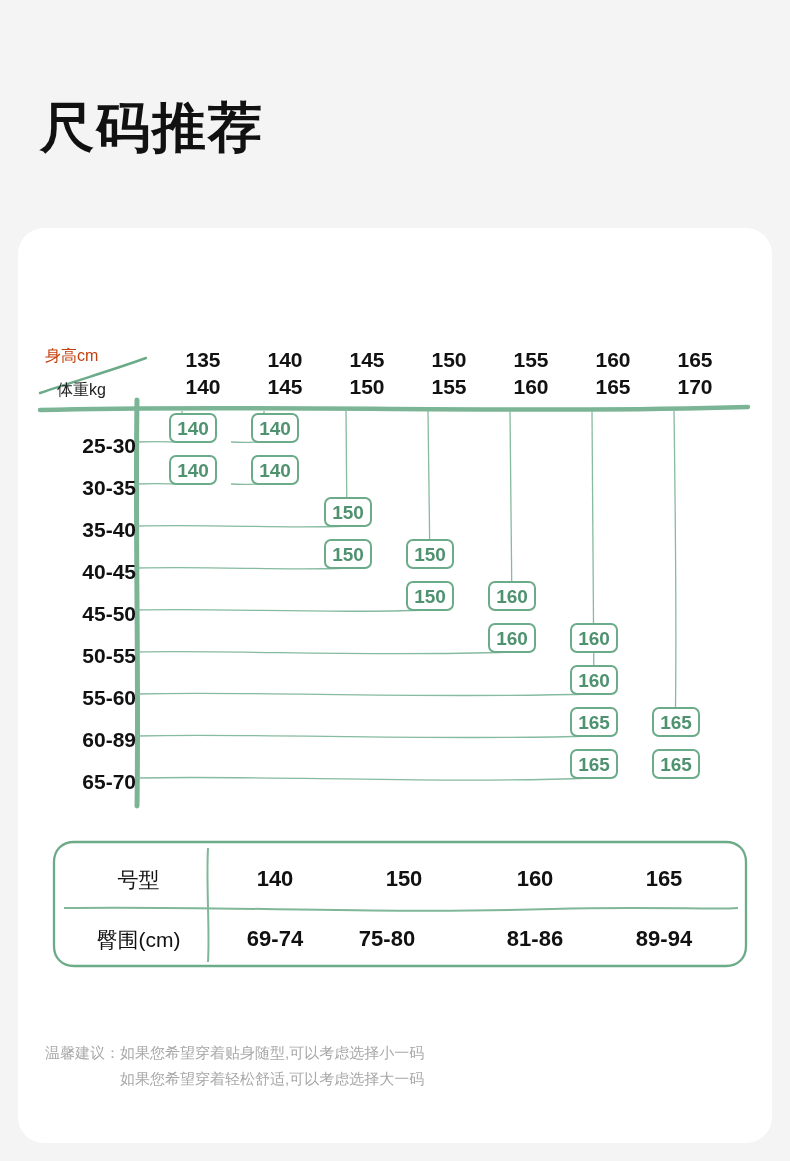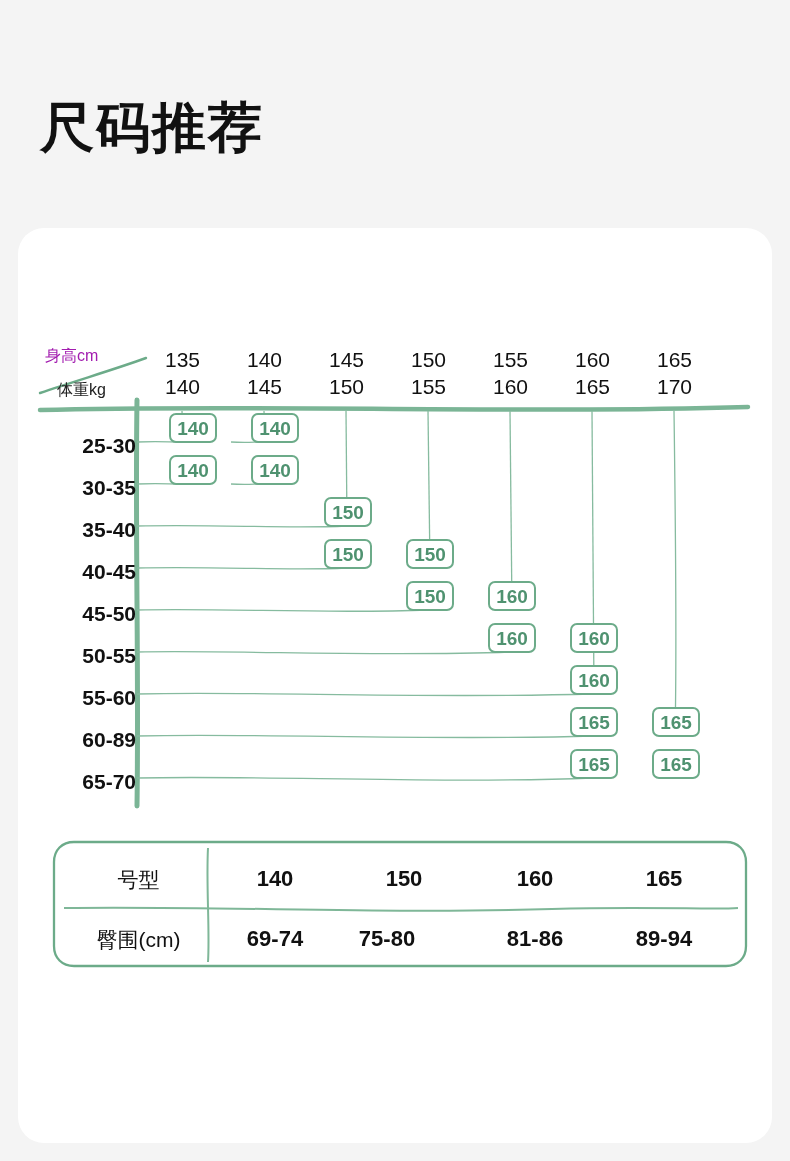--- a/index.html
+++ b/index.html
@@ -48,37 +48,38 @@
     width: 754px;
     height: 600px;
   }
   .matrix svg { position: absolute; left: 0; top: 0; }
 
   .axis-corner-top {
     position: absolute;
     left: 27px;
     top: 118px;
     font-size: 16px;
-    color: #a21caf;
+    color: #c2410c;
     white-space: nowrap;
   }
   .axis-corner-bottom {
     position: absolute;
     left: 39px;
     top: 152px;
     font-size: 16px;
     color: #222;
     white-space: nowrap;
   }
   .col-head {
     position: absolute;
     top: 118px;
     width: 76px;
+    text-align: center;
     font-size: 21px;
-    font-weight: normal;
+    font-weight: bold;
     color: #111;
     line-height: 27px;
   }
   .row-head {
     position: absolute;
     left: 18px;
     width: 100px;
     text-align: right;
     font-size: 21px;
     font-weight: bold;
@@ -247,15 +248,18 @@
       <div class="st-cell" style="left:291px; top:26px">150</div>
       <div class="st-cell" style="left:422px; top:26px">160</div>
       <div class="st-cell" style="left:551px; top:26px">165</div>
 
       <div class="st-cell" style="left:162px; top:86px">69-74</div>
       <div class="st-cell" style="left:274px; top:86px">75-80</div>
       <div class="st-cell" style="left:422px; top:86px">81-86</div>
       <div class="st-cell" style="left:551px; top:86px">89-94</div>
     </div>
 
+    <div class="note">
+      <span class="note-label">温馨建议：</span><span class="note-lines"><span>如果您希望穿着贴身随型,可以考虑选择小一码</span><br><span>如果您希望穿着轻松舒适,可以考虑选择大一码</span></span>
+    </div>
 
   </div>
 </div>
 
 </body></html>

